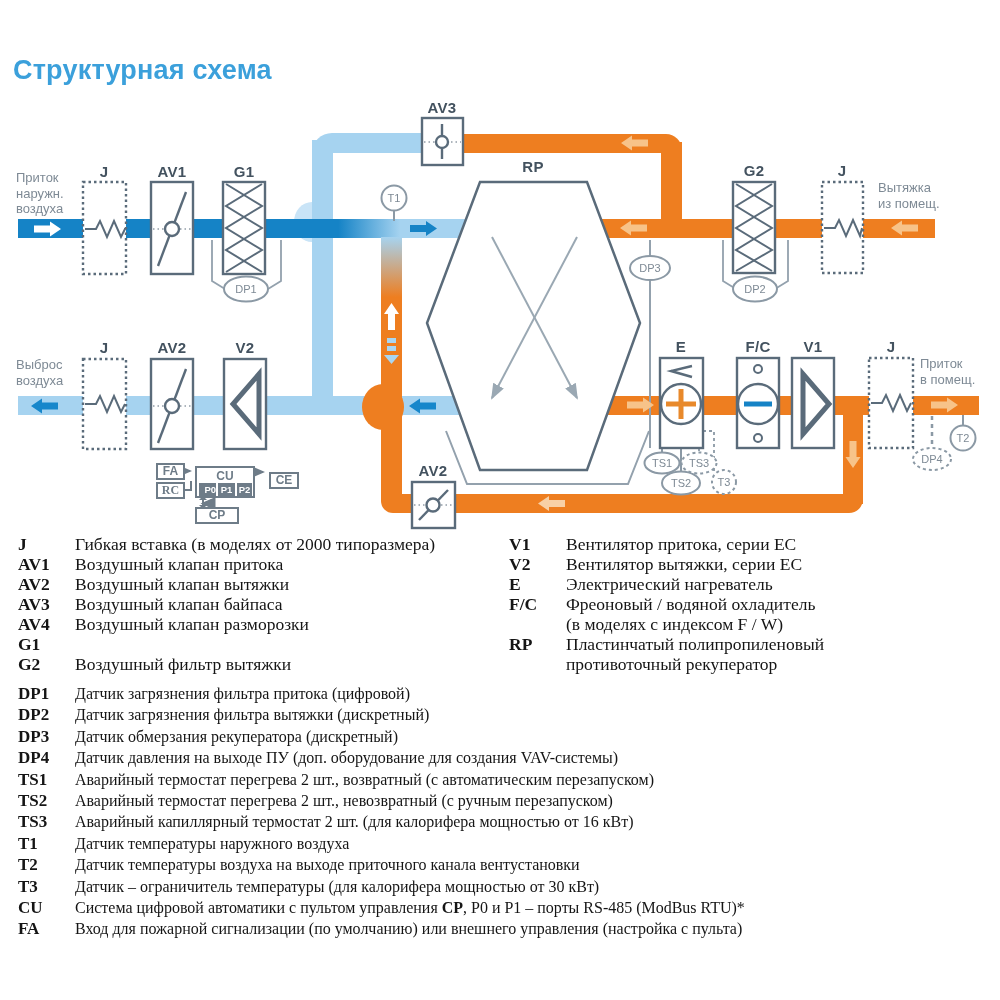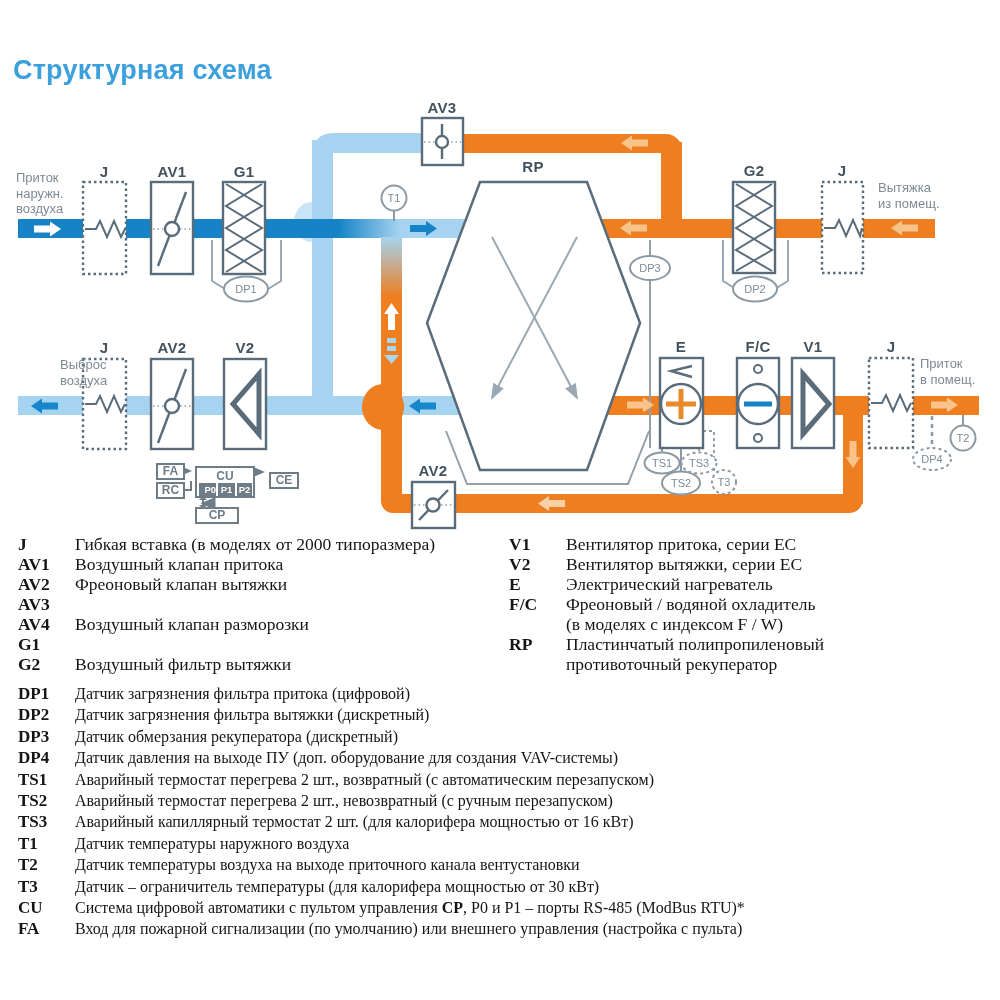--- a/index.html
+++ b/index.html
@@ -190,21 +190,21 @@
     <line x1="203" y1="499" x2="203" y2="506" stroke="#6e7c88" stroke-width="2"></line>
     <polygon points="199,500 207,500 203,496" fill="#6e7c88"></polygon>
     <polygon points="199,505 207,505 203,509" fill="#6e7c88"></polygon>
   </svg>
 
   <div class="gtext" style="left:16px;top:170px;">Приток
 наружн.
 воздуха</div>
   <div class="gtext" style="left:878px;top:180px;">Вытяжка
 из помещ.</div>
-  <div class="gtext" style="left:16px;top:357px;margin-left:44px;">Выброс
+  <div class="gtext" style="left:16px;top:357px;">Выброс
 воздуха</div>
   <div class="gtext" style="left:920px;top:356px;">Приток
 в помещ.</div>
 
   <div class="clabel" style="left:104px;top:163px;">J</div>
   <div class="clabel" style="left:172px;top:163px;">AV1</div>
   <div class="clabel" style="left:244px;top:163px;">G1</div>
   <div class="clabel" style="left:442px;top:99px;">AV3</div>
   <div class="clabel" style="left:533px;top:158px;">RP</div>
   <div class="clabel" style="left:754px;top:162px;">G2</div>
@@ -223,45 +223,46 @@
   <div class="slabel" style="left:246px;top:289px;">DP1</div>
   <div class="slabel" style="left:755px;top:289px;">DP2</div>
   <div class="slabel" style="left:650px;top:268px;">DP3</div>
   <div class="slabel" style="left:932px;top:459px;">DP4</div>
   <div class="slabel" style="left:662px;top:463px;">TS1</div>
   <div class="slabel" style="left:681px;top:483px;">TS2</div>
   <div class="slabel" style="left:699px;top:463px;">TS3</div>
   <div class="slabel" style="left:724px;top:482px;">T3</div>
 
   <div class="cu-box" style="left:156px;top:463px;width:29px;height:17px;line-height:13px;">FA</div>
-  <div class="cu-box" style="left:156px;top:482px;width:29px;height:17px;line-height:13px;">RC</div>
+  <div class="cu-box" style="left:156px;top:482px;width:29px;height:17px;line-height:13px;font-family:Liberation Serif, serif;">RC</div>
   <div class="cu-box" style="left:269px;top:464px;width:30px;height:17px;line-height:13px;margin-top:8px;">CE</div>
   <div class="cu-box" style="left:195px;top:466px;width:60px;height:32px;">
     <div style="line-height:16px;">CU</div>
     <div class="port" style="left:2px;top:15px;width:17px;height:13px;text-align:right;">P0</div>
     <div class="port" style="left:21px;top:15px;width:17px;height:13px;">P1</div>
     <div class="port" style="left:40px;top:15px;width:15px;height:13px;text-align:center;">P2</div>
   </div>
   <div class="cu-box" style="left:195px;top:507px;width:44px;height:17px;line-height:13px;">CP</div>
 
   <div class="lg lgt" style="left:18px;top:534px;width:470px;">
     <div class="row">
         <span class="k">J</span>
         <span class="d">Гибкая вставка (в моделях от 2000 типоразмера)</span>
       </div>
     <div class="row">
         <span class="k">AV1</span>
         <span class="d">Воздушный клапан притока</span>
       </div>
     <div class="row">
         <span class="k">AV2</span>
-        <span class="d">Фреоновый клапан вытяжки</span>
+        <span class="d">Воздушный клапан вытяжки</span>
       </div>
     <div class="row">
         <span class="k">AV3</span>
+        <span class="d">Воздушный клапан байпаса</span>
       </div>
     <div class="row">
         <span class="k">AV4</span>
         <span class="d">Воздушный клапан разморозки</span>
       </div>
     <div class="row">
         <span class="k">G1</span>
       </div>
     <div class="row">
         <span class="k">G2</span>

